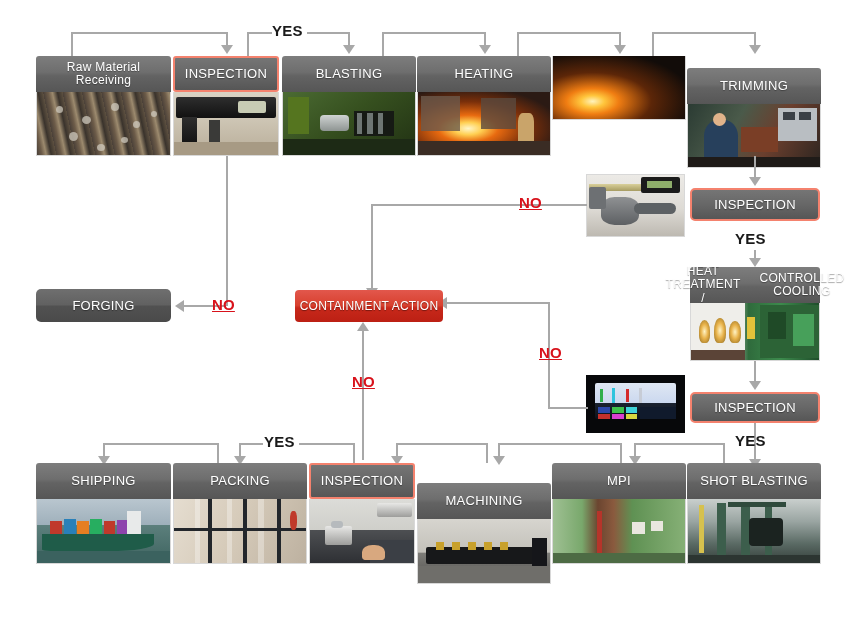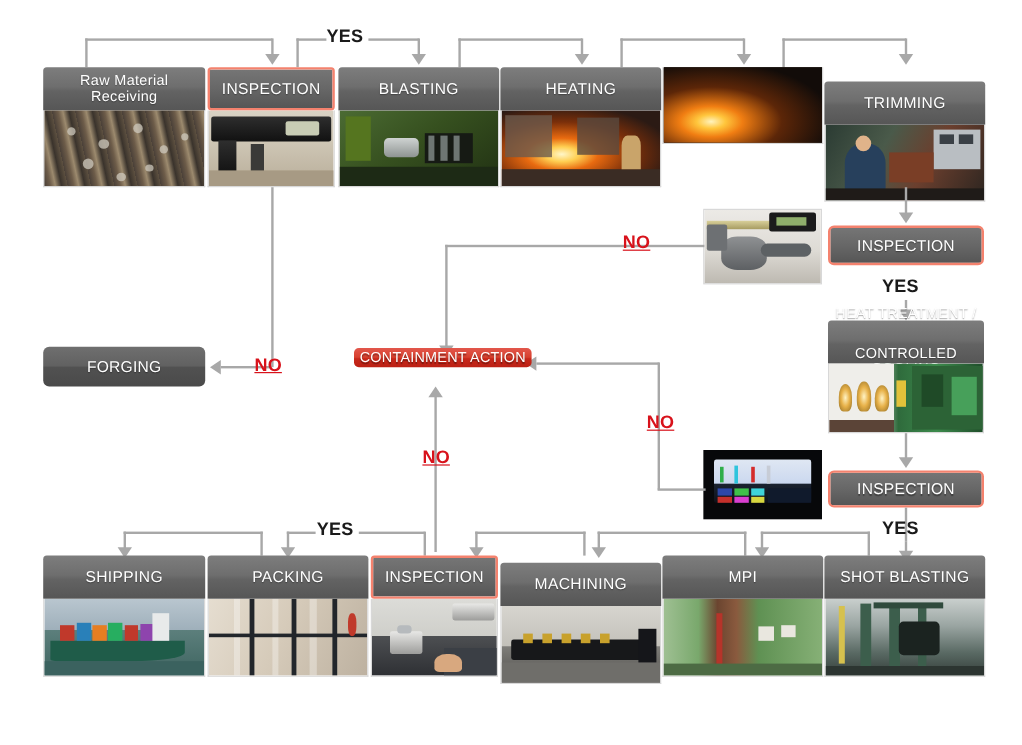--- a/index.html
+++ b/index.html
@@ -363,21 +363,21 @@
       <i style="left:48%; top:46%; width:44%; height:18%; background:#5d6164; border-radius:6px;"></i>
       <i style="left:2%; top:20%; width:18%; height:36%; background:#6d7073; border-radius:2px;"></i>
     </span>
   </div>
   <div class="ln h" style="left:371px; top:204px; width:216px;"></div>
   <div class="ln v" style="left:371px; top:204px; height:88px;"></div>
   <div class="arrow down" style="left:366px; top:288px;"></div>
   <div class="lbl no" style="left:519px; top:194px;">NO</div>
 
   <div class="node two-line" style="left:690px; top:267px; width:130px;">
-    <div class="node-head" style="flex-direction:column;gap:19px;">
+    <div class="node-head" style="flex-direction:row;gap:19px;">
       <span>HEAT TREATMENT /</span>
       <span>CONTROLLED COOLING</span>
     </div>
     <div class="node-photo" style="height:58px;">
       <span class="ph ph-furnace">
         <i style="left:0; top:0; width:42%; height:100%; background:#efeeea;"></i>
         <i class="flame" style="left:6%; top:30%; width:9%; height:40%;"></i>
         <i class="flame" style="left:18%; top:26%; width:9%; height:44%;"></i>
         <i class="flame" style="left:30%; top:32%; width:9%; height:38%;"></i>
         <i style="left:0; top:82%; width:42%; height:18%; background:#5b4437;"></i>
@@ -425,21 +425,21 @@
 
   <div class="pill gray" style="left:36px; top:289px; width:135px; height:33px;">
     <span>FORGING</span>
   </div>
 
   <div class="ln v" style="left:226px; top:156px; height:150px;"></div>
   <div class="ln h" style="left:184px; top:305px; width:42px;"></div>
   <div class="arrow left" style="left:175px; top:300px;"></div>
   <div class="lbl no" style="left:212px; top:296px;">NO</div>
 
-  <div class="pill red" style="left:295px; top:290px; width:148px; height:16px;">
+  <div class="pill red" style="left:295px; top:290px; width:148px; height:32px;">
     <span style="font-size:12px;">CONTAINMENT ACTION</span>
   </div>
 
   <div class="ln v" style="left:362px; top:330px; height:130px;"></div>
   <div class="arrow up" style="left:357px; top:322px;"></div>
   <div class="lbl no" style="left:352px; top:373px;">NO</div>
 
   <div class="ln v" style="left:217px; top:443px; height:20px;"></div>
   <div class="ln h" style="left:103px; top:443px; width:116px;"></div>
   <div class="ln v" style="left:103px; top:443px; height:14px;"></div>
@@ -506,21 +506,21 @@
       <span class="ph ph-insp3">
         <i class="dev" style="left:64%; top:6%; width:34%; height:22%; border-radius:2px;"></i>
         <i class="dev" style="left:14%; top:42%; width:26%; height:30%; border-radius:2px;"></i>
         <i style="left:20%; top:34%; width:12%; height:12%; background:#b6babd; border-radius:3px;"></i>
         <i class="slv" style="left:58%; top:64%; width:42%; height:36%;"></i>
         <i class="hand" style="left:50%; top:72%; width:22%; height:24%;"></i>
       </span>
     </div>
   </div>
 
-  <div class="node" style="left:417px; top:469px; width:134px;">
+  <div class="node" style="left:417px; top:483px; width:134px;">
     <div class="node-head">MACHINING</div>
     <div class="node-photo" style="height:65px;">
       <span class="ph ph-machining">
         <i class="bed" style="left:6%; top:44%; width:84%; height:26%; border-radius:2px;"></i>
         <i class="tool" style="left:14%; top:36%; width:6%; height:12%;"></i>
         <i class="tool" style="left:26%; top:36%; width:6%; height:12%;"></i>
         <i class="tool" style="left:38%; top:36%; width:6%; height:12%;"></i>
         <i class="tool" style="left:50%; top:36%; width:6%; height:12%;"></i>
         <i class="tool" style="left:62%; top:36%; width:6%; height:12%;"></i>
         <i style="left:0; top:74%; width:100%; height:26%; background:#6f6e6a;"></i>

